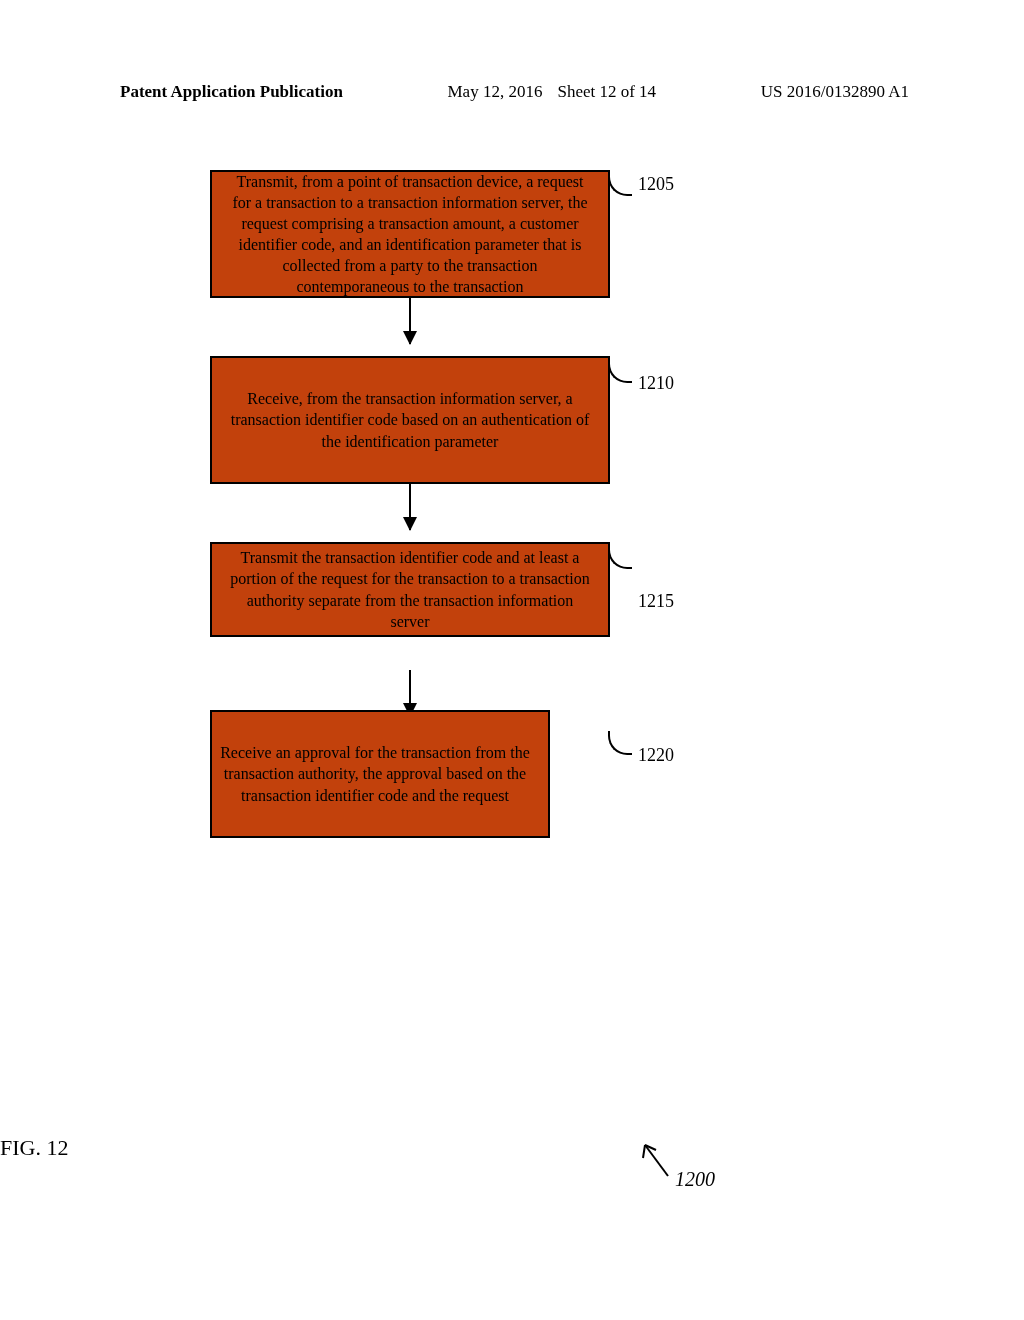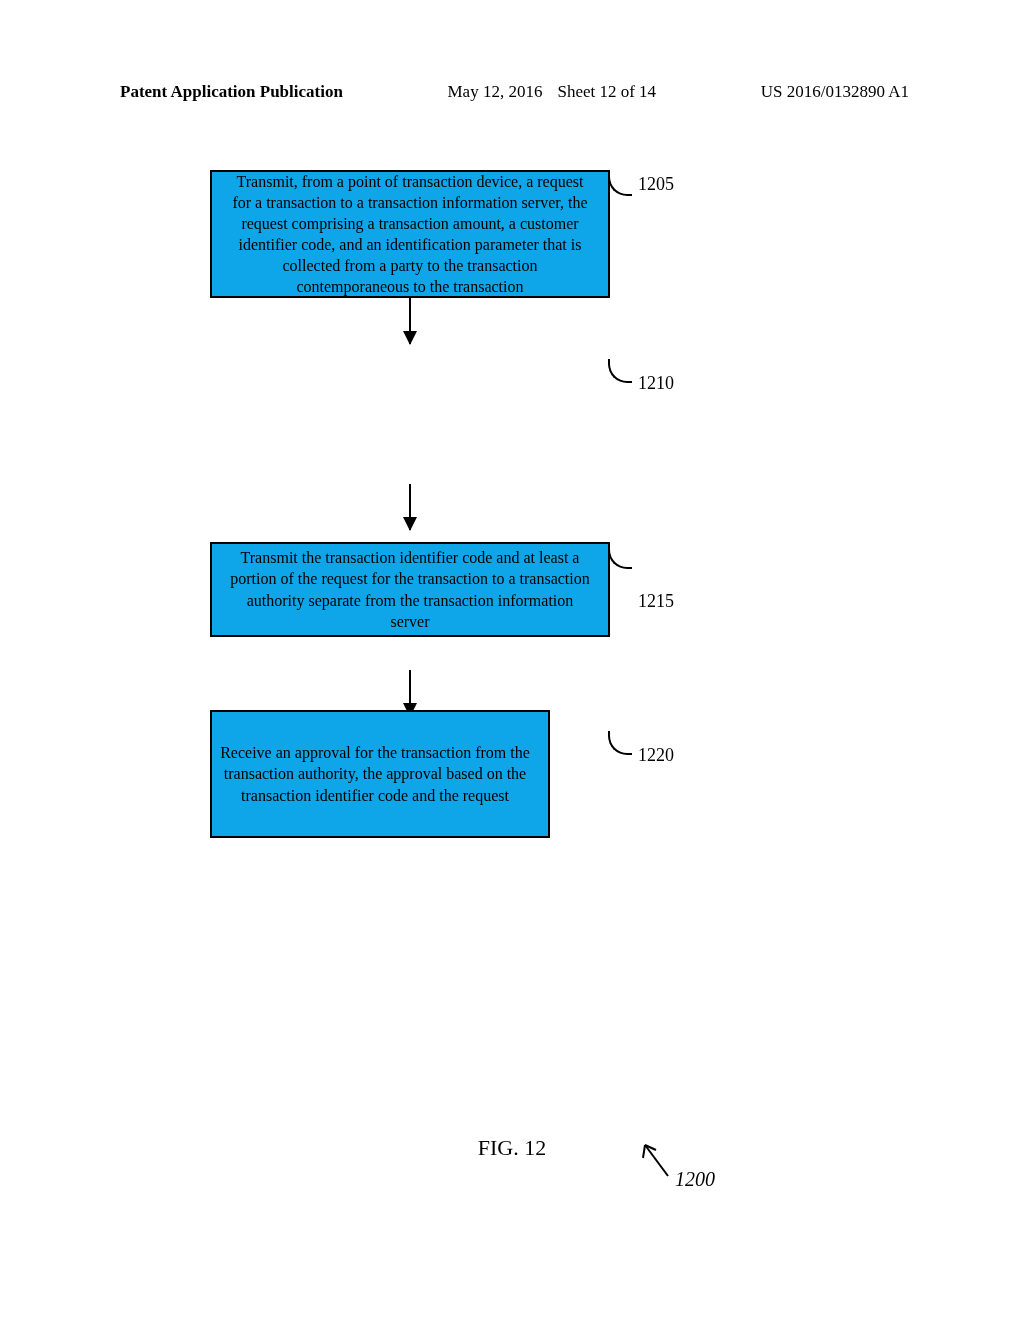--- a/index.html
+++ b/index.html
@@ -39,21 +39,21 @@
     .diagram-area {
       position: absolute;
       top: 170px;
       left: 0;
       right: 0;
       bottom: 0;
     }
     .step-box {
       position: absolute;
       border: 2px solid #000;
-      background: #0ea5e9;
+      background: #c2410c;
       text-align: center;
       padding: 20px 16px;
       font-size: 16px;
       line-height: 1.32;
       display: flex;
       align-items: center;
       justify-content: center;
     }
     .step-label {
       position: absolute;
@@ -102,21 +102,21 @@
       top: 28px;
       left: 35px;
       font-size: 20px;
       font-style: italic;
     }
     .figure-label {
       position: absolute;
       top: 1135px;
       left: 0;
       right: 0;
-      text-align: center;
+      text-align: left;
       font-size: 22px;
     }
   </style>
 </head>
 <body>
 
 <div class="header">
   <span class="pub-label">Patent Application Publication</span>
   <span class="pub-date-sheet">
     <span>May 12, 2016</span>
@@ -126,20 +126,21 @@
 </div>
 
 <div class="diagram-area">
 
   <div class="step-box" style="left: 210px; top: 0px; width: 400px; height: 128px;">Transmit, from a point of transaction device, a request for a transaction to a transaction information server, the request comprising a transaction amount, a customer identifier code, and an identification parameter that is collected from a party to the transaction contemporaneous to the transaction</div>
   <div class="curve-leader" style="left: 608px; top: 2px;"></div>
   <div class="step-label" style="left: 638px; top: 4px;">1205</div>
 
   <div class="arrow" style="left: 409px; top: 128px; height: 46px;"></div>
 
+  <div class="step-box" style="left: 210px; top: 186px; width: 400px; height: 128px;">Receive, from the transaction information server, a transaction identifier code based on an authentication of the identification parameter</div>
   <div class="curve-leader" style="left: 608px; top: 189px;"></div>
   <div class="step-label" style="left: 638px; top: 203px;">1210</div>
 
   <div class="arrow" style="left: 409px; top: 314px; height: 46px;"></div>
 
   <div class="step-box" style="left: 210px; top: 372px; width: 400px; height: 95px;">Transmit the transaction identifier code and at least a portion of the request for the transaction to a transaction authority separate from the transaction information server</div>
   <div class="curve-leader" style="left: 608px; top: 375px;"></div>
   <div class="step-label" style="left: 638px; top: 389px; margin-top: 32px;">1215</div>
 
   <div class="arrow" style="left: 409px; top: 500px; height: 46px;"></div>

